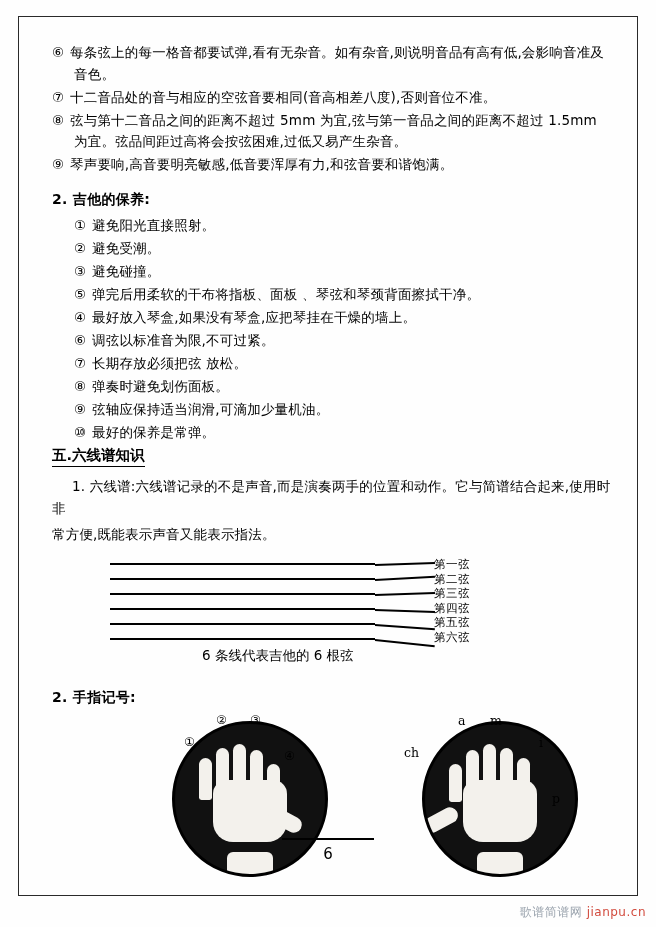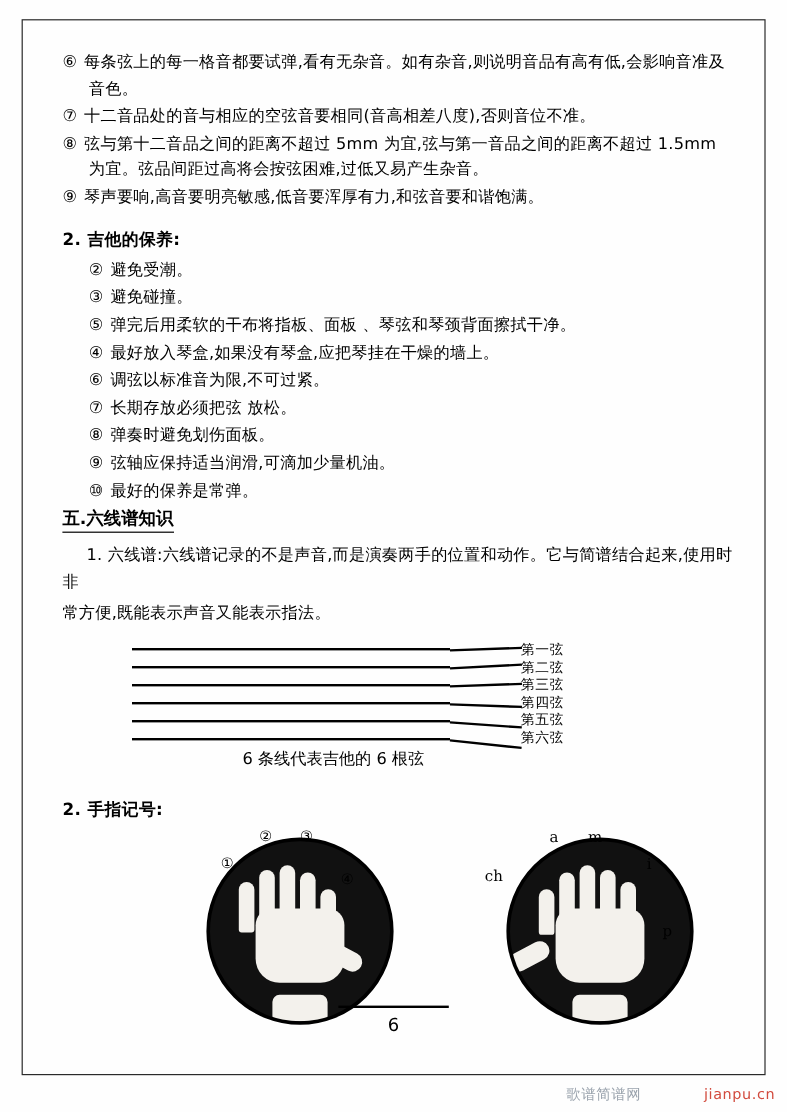--- a/index.html
+++ b/index.html
@@ -206,21 +206,21 @@
     background: #000;
   }
   .watermark {
     position: absolute;
     right: 10px;
     bottom: 6px;
     font-size: 12px;
     color: #9aa3ad;
     letter-spacing: 0.5px;
   }
-  .watermark .accent { color: #d24b3e; margin-left: 48px; }
+  .watermark .accent { color: #d24b3e; }
 </style>
 </head>
 <body>
 
 <div class="page">
   <div class="border-frame"></div>
 
   <div class="content">
 
     <ul class="num-list">
@@ -234,20 +234,23 @@
         <span class="marker">⑧</span><span>弦与第十二音品之间的距离不超过 5mm 为宜,弦与第一音品之间的距离不超过 1.5mm 为宜。弦品间距过高将会按弦困难,过低又易产生杂音。</span>
       </li>
       <li>
         <span class="marker">⑨</span><span>琴声要响,高音要明亮敏感,低音要浑厚有力,和弦音要和谐饱满。</span>
       </li>
     </ul>
 
     <div style="height:14px"></div>
     <div class="section-head">2. 吉他的保养:</div>
     <ul class="num-list indent-block">
+      <li>
+        <span class="marker">①</span><span>避免阳光直接照射。</span>
+      </li>
       <li>
         <span class="marker">②</span><span>避免受潮。</span>
       </li>
       <li>
         <span class="marker">③</span><span>避免碰撞。</span>
       </li>
       <li>
         <span class="marker">⑤</span><span>弹完后用柔软的干布将指板、面板 、琴弦和琴颈背面擦拭干净。</span>
       </li>
       <li>

